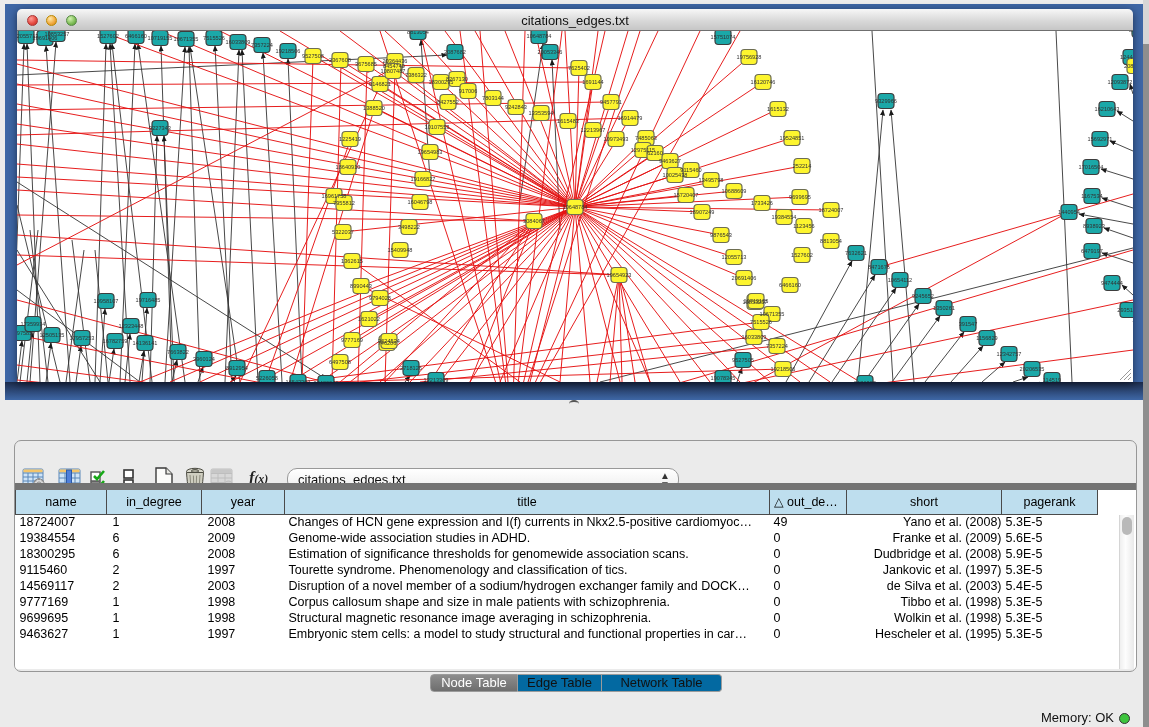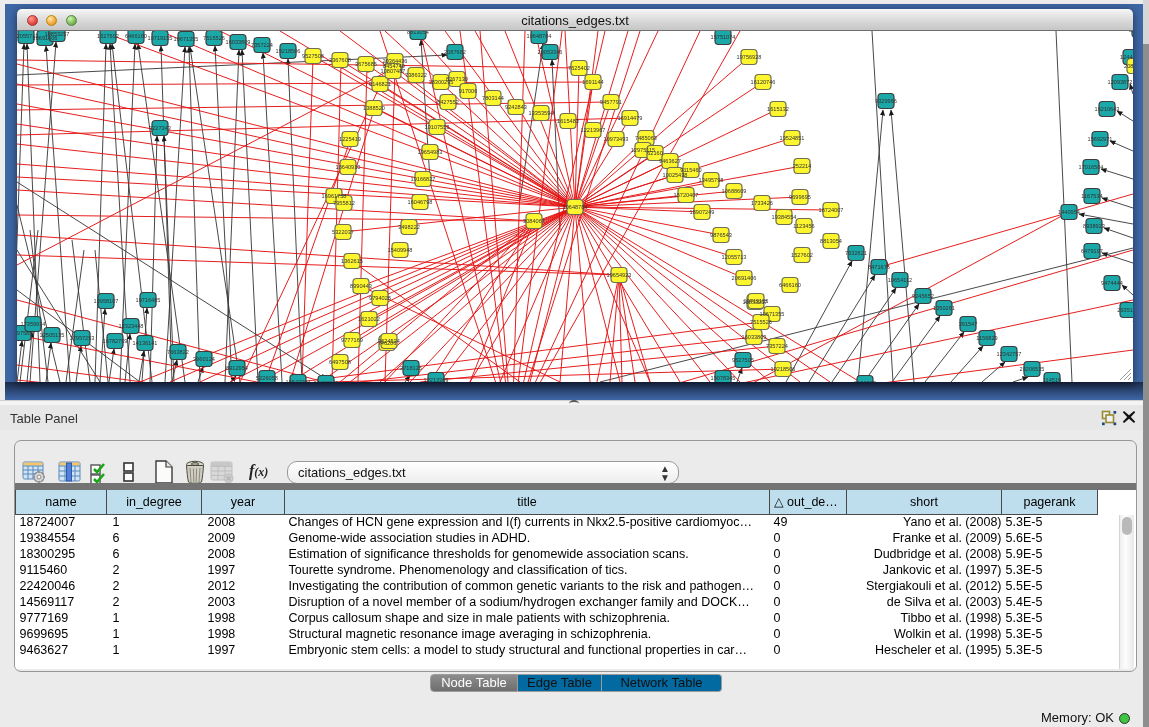--- a/index.html
+++ b/index.html
@@ -14,21 +14,21 @@
 svg .b{stroke:#333;stroke-width:0.9;fill:none}
 svg .nl{font-family:"Liberation Sans",sans-serif;font-size:5.6px;fill:#333;text-anchor:middle}
 #rightstrip{position:absolute;right:0;top:0;width:6px;height:727px;background:#8e8e8e}
 #rightstrip .t{position:absolute;top:0;width:6px;height:44px;background:#d6d6d6}
 #tp{position:absolute;left:0;top:400px;width:1143px;height:327px;background:#ebebeb}
 #tphead{height:30px;background:#e7e7e7;border-top:1px solid #cfcfcf;position:relative}
 #tpstrip{position:absolute;left:0;top:0;width:1143px;height:4px;background:#f4f4f4}
 #tphead .t{position:absolute;left:10px;top:10px;font-size:13px;color:#333}
 #notch{position:absolute;left:569px;top:0px;width:10px;height:5px;border-top:2px solid #555;border-radius:50% 50% 0 0/80% 80% 0 0}
 #container{position:absolute;left:14px;top:40px;width:1123px;height:232px;border:1px solid #979797;border-radius:7px;background:#ebebeb;overflow:hidden}
-#toolbar{position:absolute;left:4px;top:13px;height:38px;width:1100px}
+#toolbar{position:absolute;left:4px;top:20px;height:38px;width:1100px}
 .tbi{position:absolute;top:5px}
 #dd{position:absolute;left:268px;top:7px;width:392px;height:23px;background:linear-gradient(#ffffff,#ededed);border:1px solid #999;border-radius:10px;font-size:13px;color:#111;line-height:22px;padding-left:10px}
 #dd .ar{position:absolute;right:8px;top:2px;font-size:10px;color:#333;line-height:9px}
 #tablewrap{position:absolute;left:0px;top:42px;width:1121px;height:186px;overflow:hidden;background:#fff;border-top:7px solid #737373}
 table{border-collapse:collapse;table-layout:fixed;width:1082px;font-size:12.5px;color:#000}
 th{background:#bedeee;border:1px solid #4a4a4a;border-top:none;font-weight:normal;font-size:12.5px;height:24px;padding:0;overflow:hidden;white-space:nowrap}
 td{height:16px;padding:0 0 0 4px;overflow:hidden;white-space:nowrap;border:none;font-size:12.5px}
 td.c2,td.c3{padding-left:6px}
 td.c6{text-align:right}
 .c1{width:91px}.c2{width:95px}.c3{width:83px}.c4{width:485px}.c5{width:77px}.c6{width:155px}.c7{width:96px}
@@ -544,34 +544,20 @@
 <text x="575" y="208.5" class="nl">10648784</text>
 <g stroke="#9a9a9a" stroke-width="1">
             <line x1="1120" y1="380" x2="1131" y2="369"></line>
             <line x1="1124" y1="380" x2="1131" y2="373"></line>
             <line x1="1128" y1="380" x2="1131" y2="377"></line>
           </g>
 </svg>
       </div>
 </div>
 <div id="tp">
- <div id="tphead">
-        <div id="tpstrip"></div>
-        <span class="t">Table Panel</span>
-   <svg style="position:absolute;right:26px;top:9px" width="16" height="16" viewBox="0 0 16 16">
-          <rect x="1.5" y="1.5" width="7" height="7" fill="#eef3fb" stroke="#9a8b2e" stroke-width="1.6"></rect>
-          <rect x="5" y="5" width="7.5" height="7.5" fill="#eef3fb" stroke="#9a8b2e" stroke-width="1.6"></rect>
-          <rect x="12.5" y="1" width="2.7" height="2.7" fill="#1c4878"></rect>
-          <rect x="1" y="12.5" width="2.7" height="2.7" fill="#1c4878"></rect>
-          <rect x="12.5" y="12.5" width="2.7" height="2.7" fill="#1c4878"></rect>
-        </svg>
-   <svg style="position:absolute;right:7px;top:9px" width="14" height="14" viewBox="0 0 14 14">
-          <path d="M2 1 L7 5.2 L12 1 L13.2 2.2 L8.8 7 L13.2 11.8 L12 13 L7 8.8 L2 13 L0.8 11.8 L5.2 7 L0.8 2.2 z" fill="#111"></path>
-        </svg>
- </div>
  <div id="notch"></div>
  <div id="container">
   <div id="toolbar">
     <span class="tbi" style="left:2px"><svg width="26" height="26" viewBox="0 0 26 26">
               <rect x="2" y="3" width="20" height="17" rx="1.5" fill="#cfe4f7" stroke="#5b87b8"></rect>
               <rect x="2.5" y="3.5" width="19" height="3" fill="#f5c56a"></rect>
               <g stroke="#5b87b8" stroke-width="1">
                 <line x1="2" y1="7" x2="22" y2="7"></line>
                 <line x1="2" y1="11" x2="22" y2="11"></line>
                 <line x1="2" y1="15" x2="22" y2="15"></line>
@@ -688,29 +674,20 @@
 <tr>
                 <td class="c1">9115460</td>
                 <td class="c2">2</td>
                 <td class="c3">1997</td>
                 <td class="c4">Tourette syndrome. Phenomenology and classification of tics.</td>
                 <td class="c5">0</td>
                 <td class="c6">Jankovic et al. (1997)</td>
                 <td class="c7">5.3E‑5</td>
               </tr>
 <tr>
-                <td class="c1">22420046</td>
-                <td class="c2">2</td>
-                <td class="c3">2012</td>
-                <td class="c4">Investigating the contribution of common genetic variants to the risk and pathogen…</td>
-                <td class="c5">0</td>
-                <td class="c6">Stergiakouli et al. (2012)</td>
-                <td class="c7">5.5E‑5</td>
-              </tr>
-<tr>
                 <td class="c1">14569117</td>
                 <td class="c2">2</td>
                 <td class="c3">2003</td>
                 <td class="c4">Disruption of a novel member of a sodium/hydrogen exchanger family and DOCK…</td>
                 <td class="c5">0</td>
                 <td class="c6">de Silva et al. (2003)</td>
                 <td class="c7">5.4E‑5</td>
               </tr>
 <tr>
                 <td class="c1">9777169</td>

